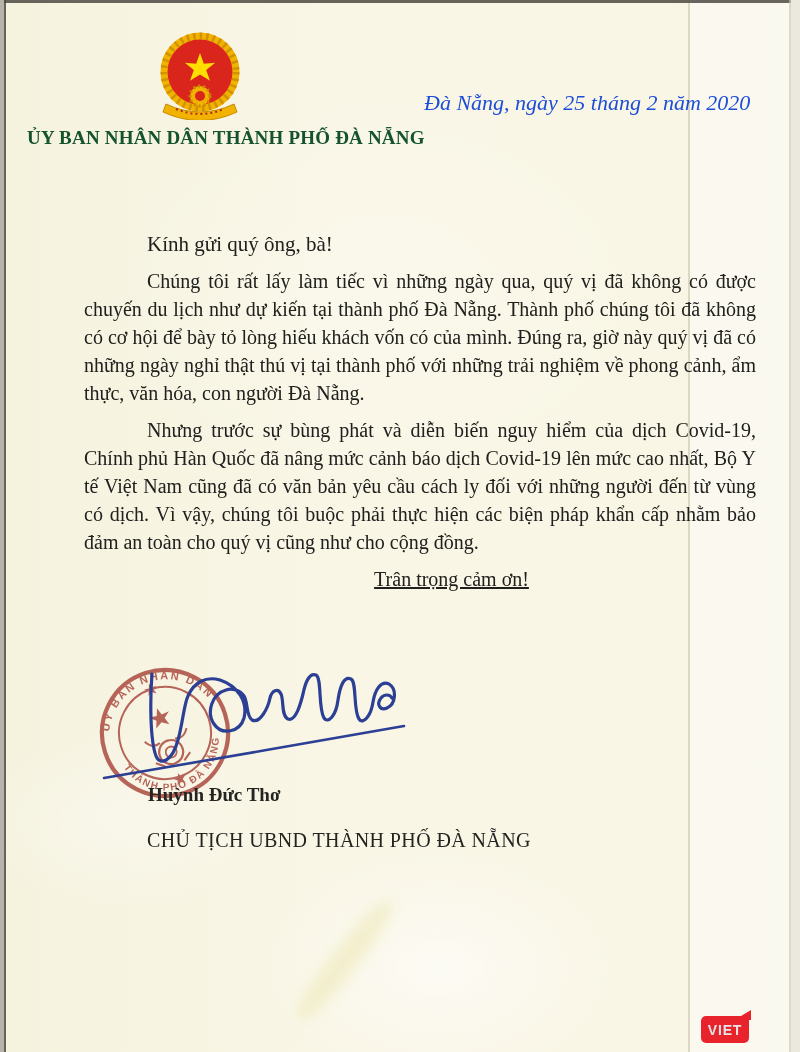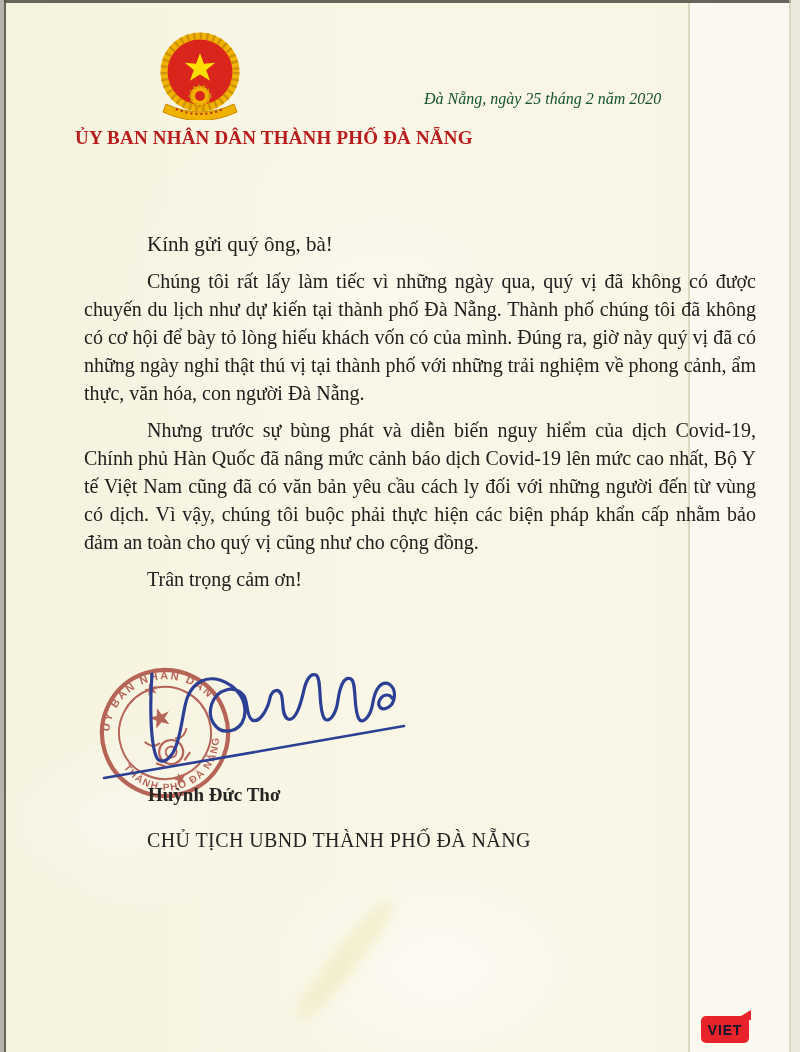--- a/index.html
+++ b/index.html
@@ -22,50 +22,50 @@
   .edge-top { position:absolute; left:0; top:0; width:100%; height:3px; background:#57544c; opacity:.9; }
   .edge-left-grey { position:absolute; left:0; top:0; width:4px; height:100%; background:#b6b3ab; }
   .edge-left-dark { position:absolute; left:4px; top:0; width:2px; height:100%; background:#4d4a43; opacity:.85; }
   .edge-right-grey { position:absolute; right:0; top:0; width:9px; height:100%; background:#ebe9de; }
   .edge-right-line { position:absolute; right:9px; top:0; width:2px; height:100%; background:#ccc9ba; opacity:.65; }
 
   .emblem { position:absolute; left:152px; top:32px; }
 
   .org-name {
     position:absolute; left:27px; top:127px; font-size:19px; font-weight:bold;
-    white-space:nowrap; letter-spacing:.2px; color:#b91c1c;margin-left:48px;
+    white-space:nowrap; letter-spacing:.2px; color:#14532d;
   }
   .date-line {
-    position:absolute; left:424px; top:90px; font-size:16px; font-style:italic;
-    white-space:nowrap; color:#14532d;
+    position:absolute; left:424px; top:90px; font-size:22px; font-style:italic;
+    white-space:nowrap; color:#1d4ed8;
   }
 
   .letter-body { position:absolute; left:84px; top:230px; width:672px; font-size:20px; line-height:28px; }
   .letter-body p { margin:0; }
   .salutation { margin-left:63px !important; font-size:21px; }
   .par { margin-top:9px !important; text-indent:63px; text-align:justify; }
-  .closing { margin-top:9px !important; margin-left:63px !important; text-align:left; }
+  .closing { margin-top:9px !important; margin-left:63px !important; text-align:center;text-decoration:underline; }
 
   .stamp { position:absolute; left:95px; top:663px; opacity:.82; filter:blur(.45px); }
   .stamp text { font-family:"Liberation Sans", sans-serif; font-weight:bold; }
 
   .signature { position:absolute; left:100px; top:662px; }
 
   .signer-name { position:absolute; left:148px; top:784px; font-size:19px; font-weight:bold; color:#242421; }
   .signer-title { position:absolute; left:147px; top:829px; font-size:20px; font-weight:normal; letter-spacing:.4px; color:#232320; }
 
   .viet-logo {
     position:absolute; left:701px; top:1016px; width:48px; height:27px;
     background:#e8232b; border-radius:5px; display:flex; align-items:center; justify-content:center;
   }
   .viet-flag {
     position:absolute; right:-2px; top:-6px; width:10px; height:10px; background:#e8232b;
     clip-path:polygon(0 60%, 100% 0, 100% 100%, 20% 100%);
   }
-  .viet-text { color:#0f172a; font-family:"Liberation Sans", sans-serif; font-weight:bold; font-size:14px; letter-spacing:.8px; }
+  .viet-text { color:#e5e5e5; font-family:"Liberation Sans", sans-serif; font-weight:bold; font-size:14px; letter-spacing:.8px; }
 </style>
 </head>
 <body>
 
 <div class="page">
 
   <div class="paper-texture"></div>
   <div class="bright-band"></div>
   <div class="fold-line"></div>
   <div class="crease"></div>

